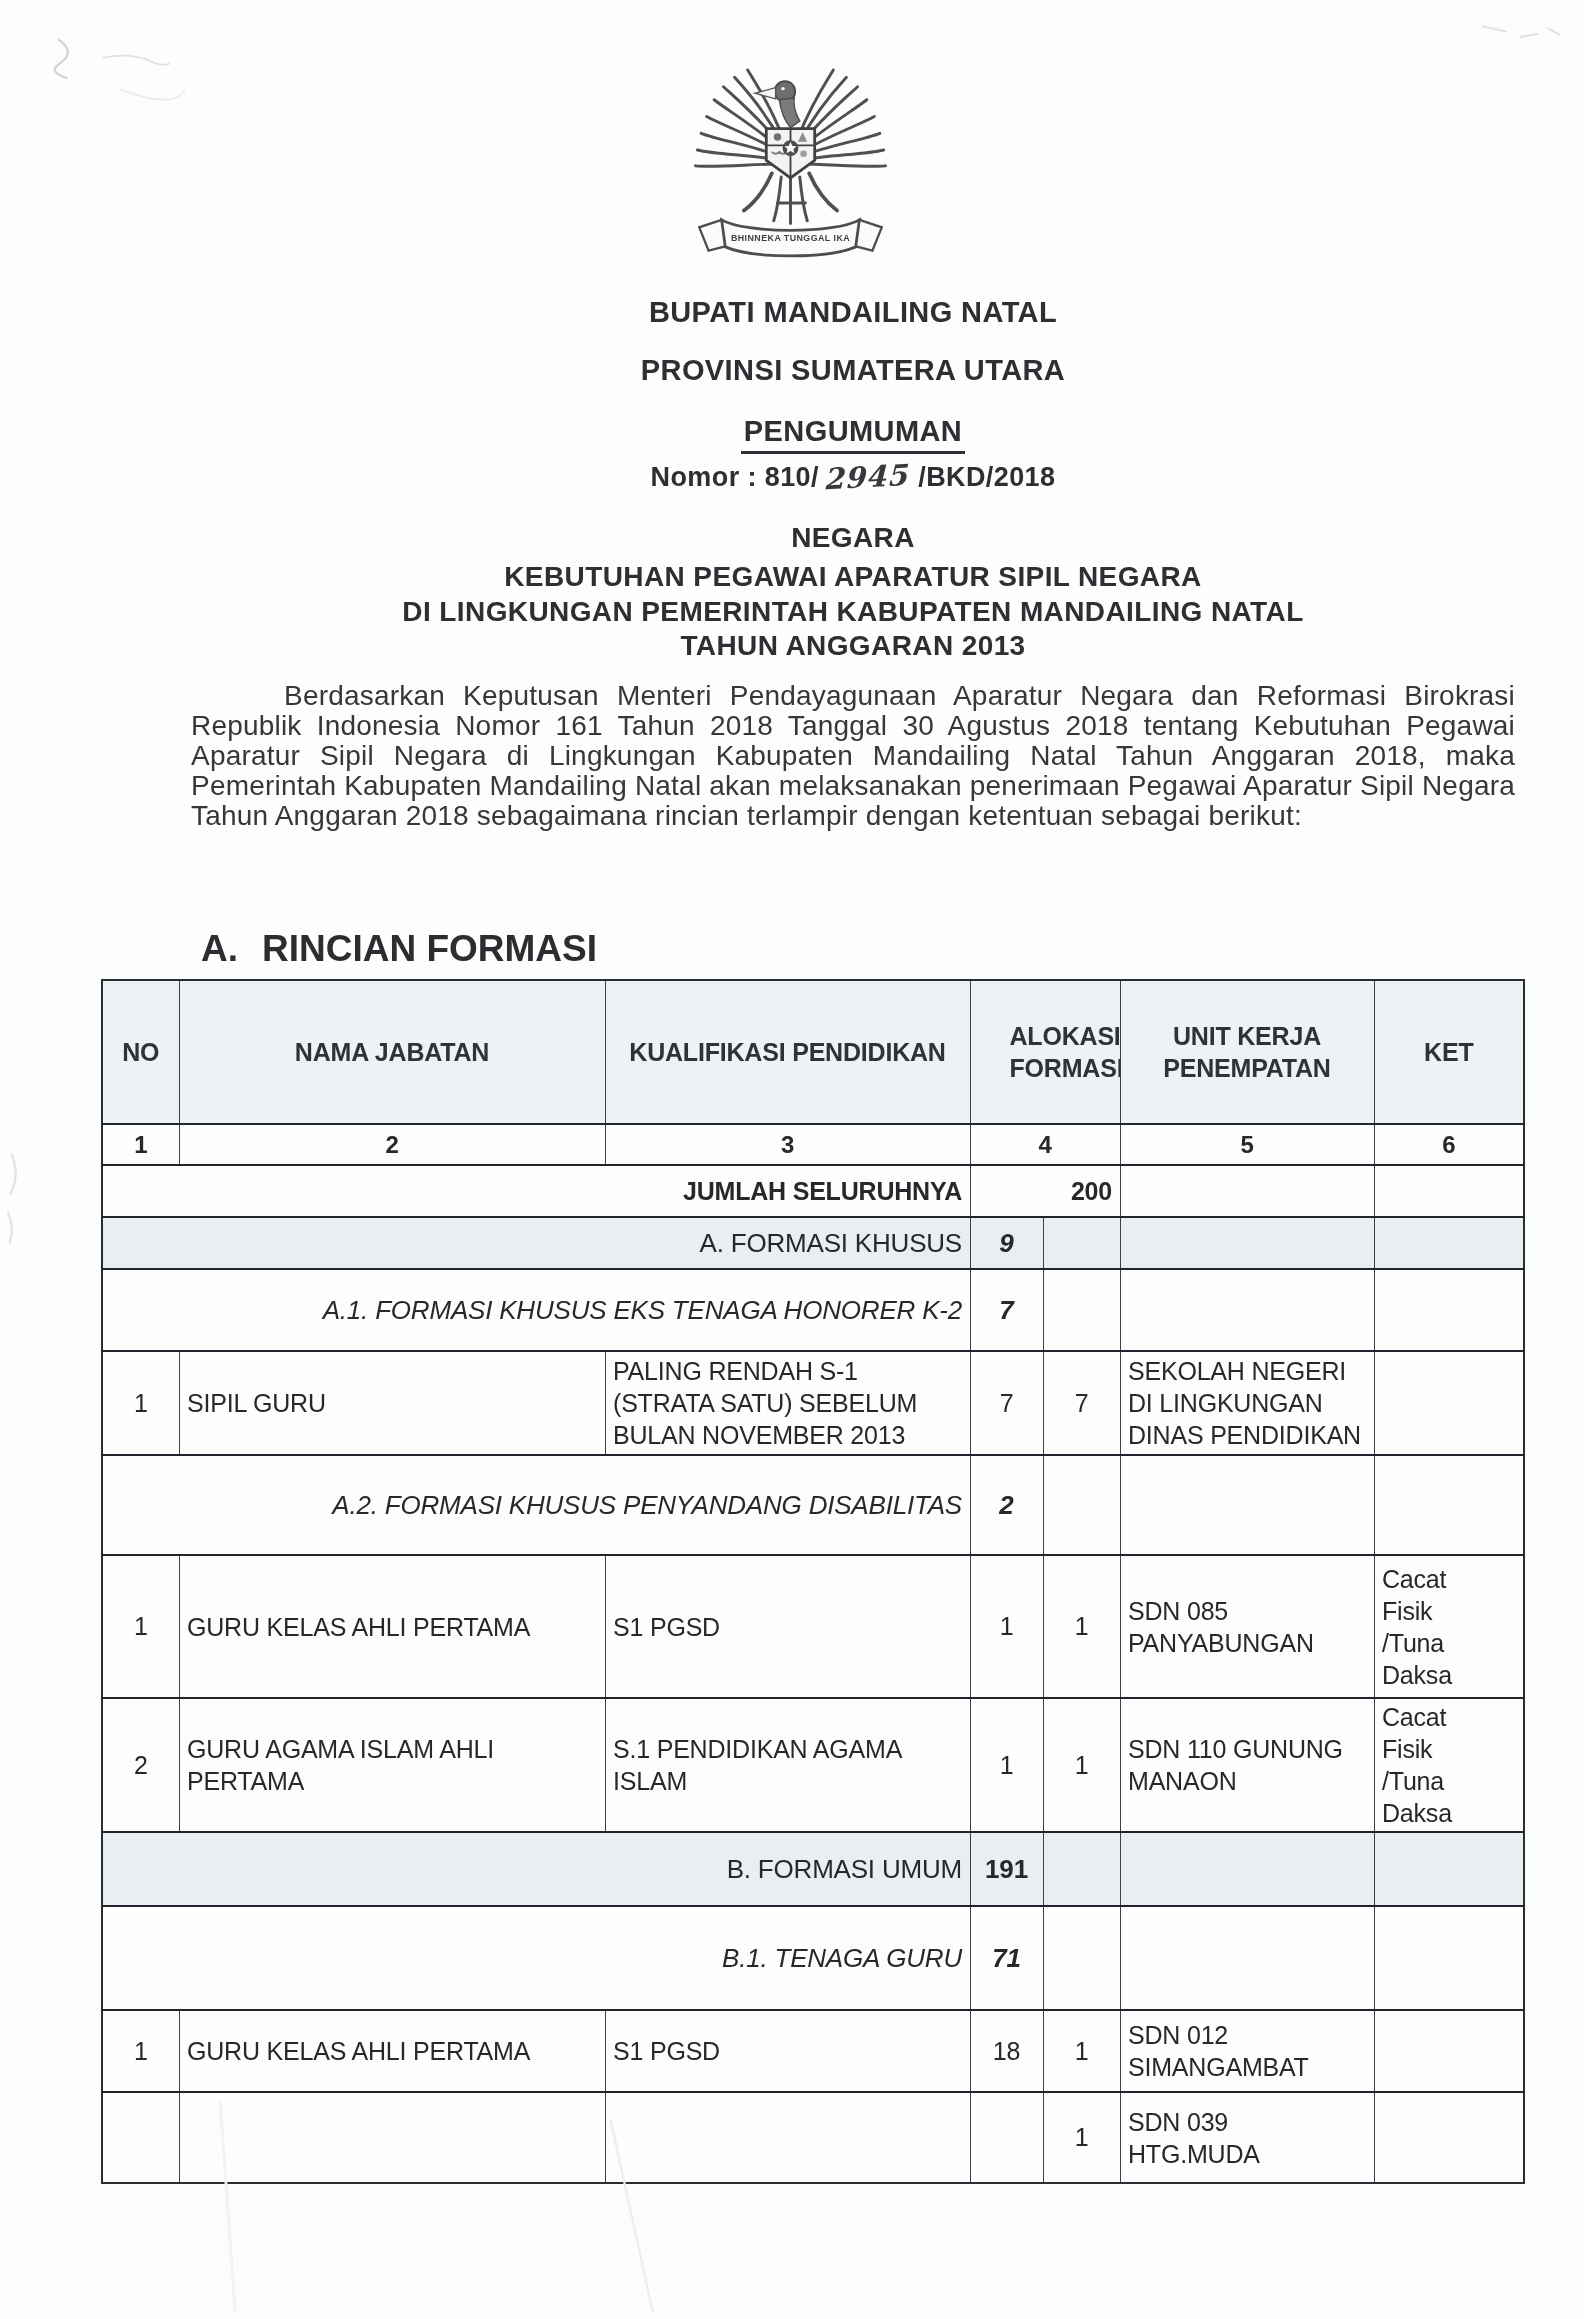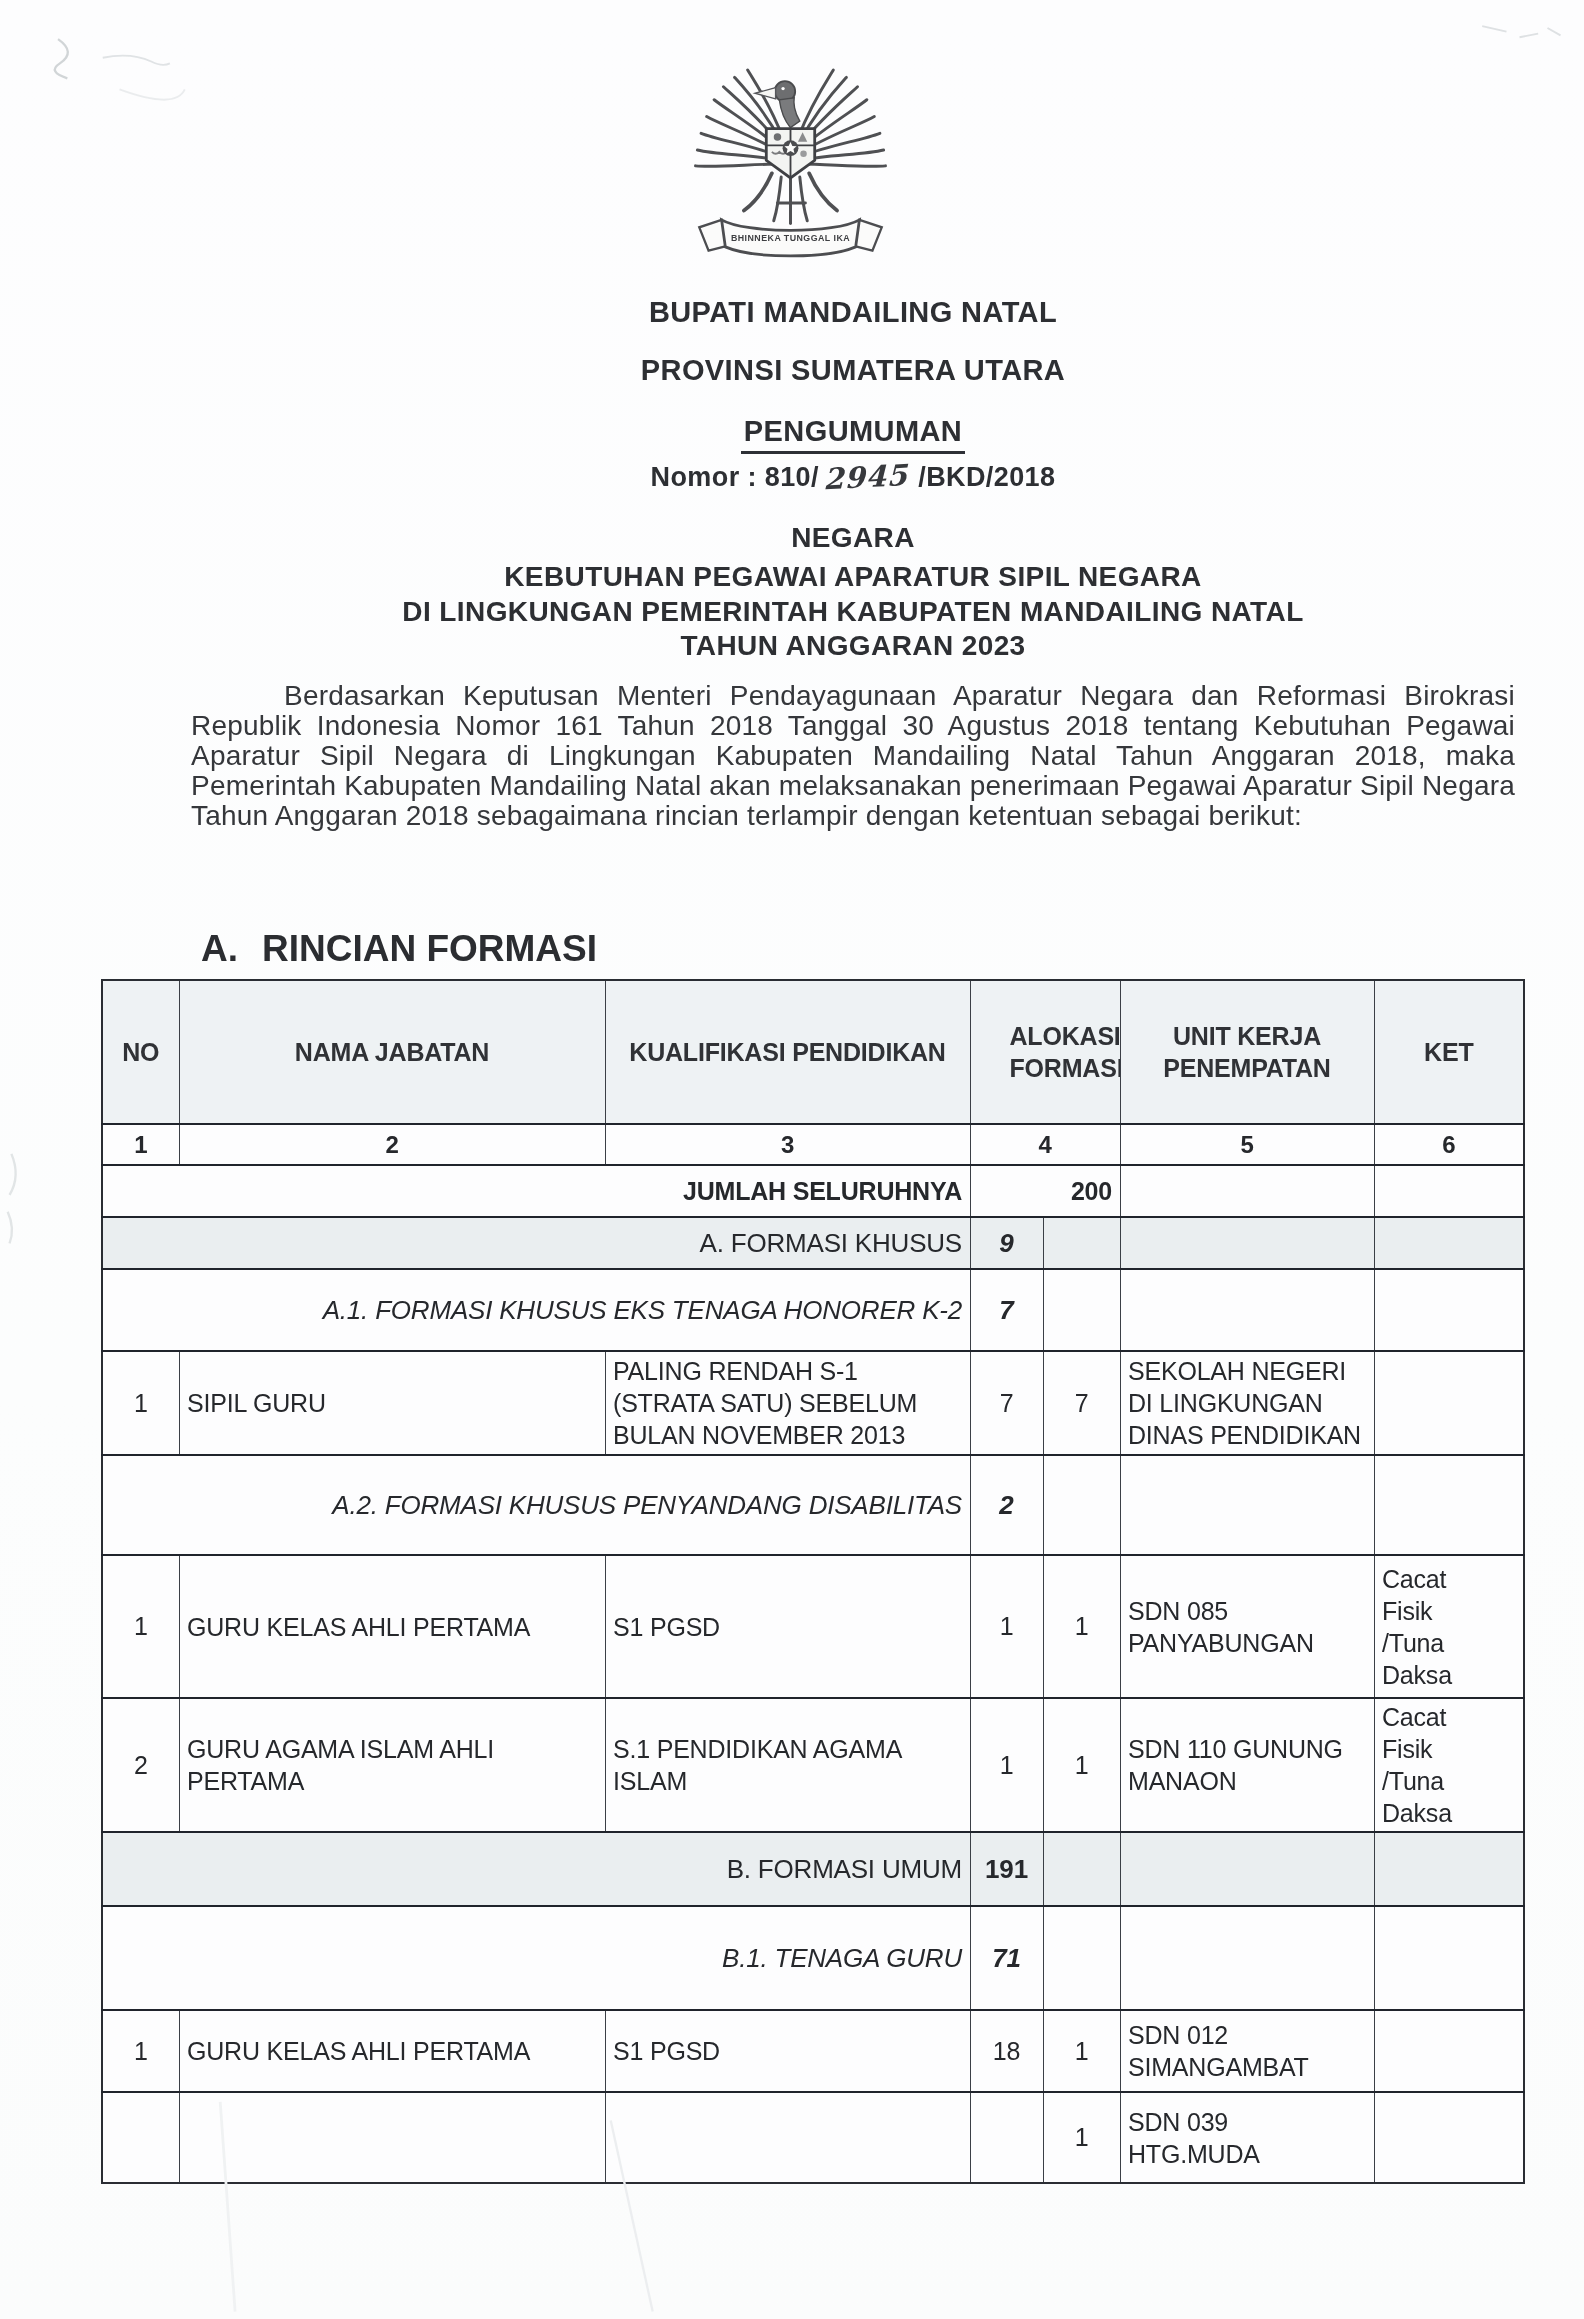--- a/index.html
+++ b/index.html
@@ -117,21 +117,21 @@
   <div class="hc t31" style="top:354px;">PROVINSI SUMATERA UTARA</div>
   <div class="hc t31" style="top:415px;">
     <span class="underlined">PENGUMUMAN</span>
   </div>
   <div class="hc t29" style="top:459px;">
     <span>Nomor : 810/</span><span class="hand">2945</span><span>/BKD/2018</span>
   </div>
   <div class="hc t30" style="top:522px;">NEGARA</div>
   <div class="hc t30" style="top:596px;">DI LINGKUNGAN PEMERINTAH KABUPATEN MANDAILING NATAL</div>
   <div class="hc t30" style="top:561px;">KEBUTUHAN PEGAWAI APARATUR SIPIL NEGARA</div>
-  <div class="hc t30" style="top:630px;">TAHUN ANGGARAN 2023</div>
+  <div class="hc t30" style="top:630px;">TAHUN ANGGARAN 2013</div>
 
   <div class="paragraph">Berdasarkan Keputusan Menteri Pendayagunaan Aparatur Negara dan Reformasi Birokrasi Republik Indonesia Nomor 161 Tahun 2018 Tanggal 30 Agustus 2018 tentang Kebutuhan Pegawai Aparatur Sipil Negara di Lingkungan Kabupaten Mandailing Natal Tahun Anggaran 2018, maka Pemerintah Kabupaten Mandailing Natal akan melaksanakan penerimaan Pegawai Aparatur Sipil Negara Tahun Anggaran 2018 sebagaimana rincian terlampir dengan ketentuan sebagai berikut:</div>
 
   <div class="sec-heading">
     <span>A.</span><span class="gap"></span><span>RINCIAN FORMASI</span>
   </div>
 
   <table class="formasi" id="formasi-table">
     <colgroup>
       <col style="width:77px">

